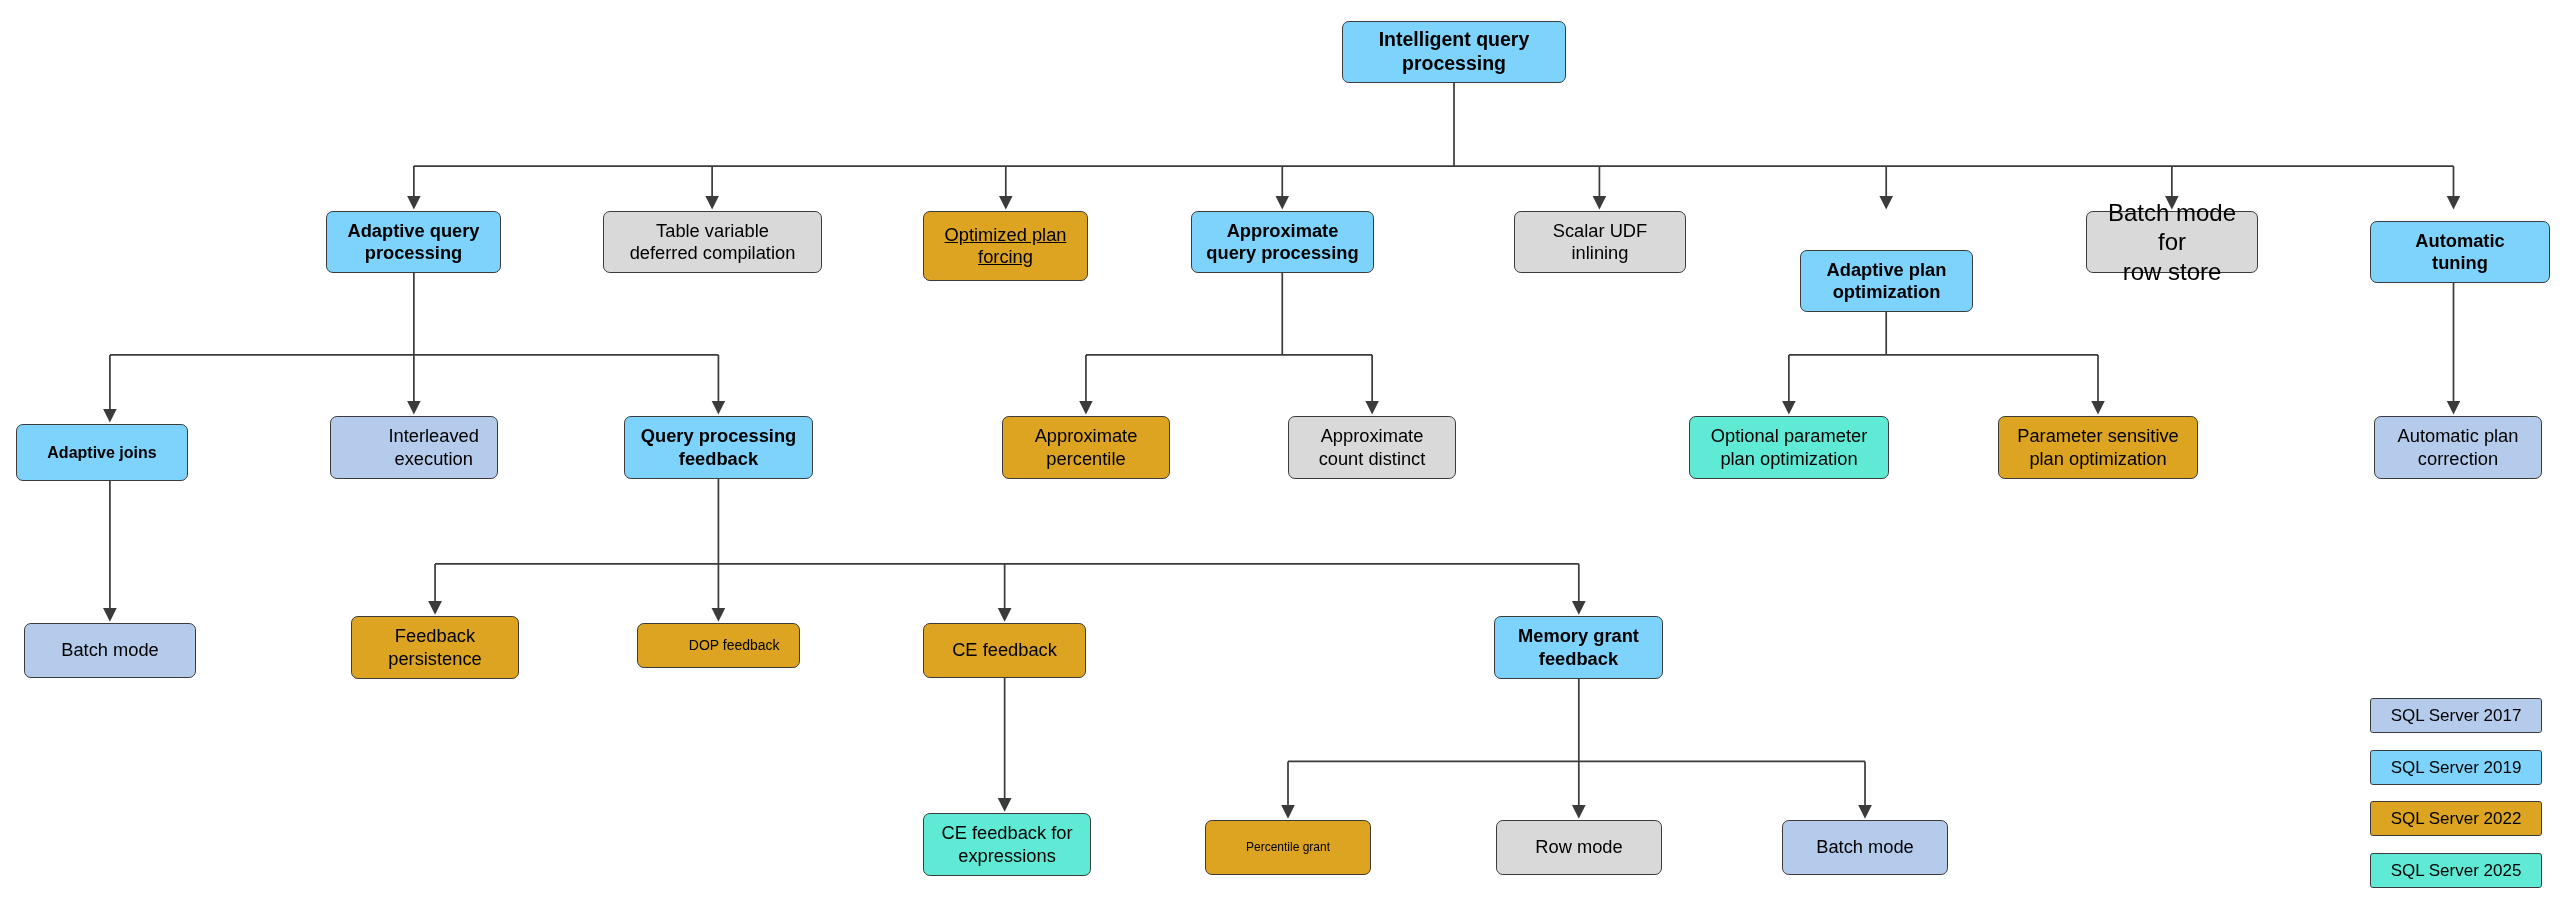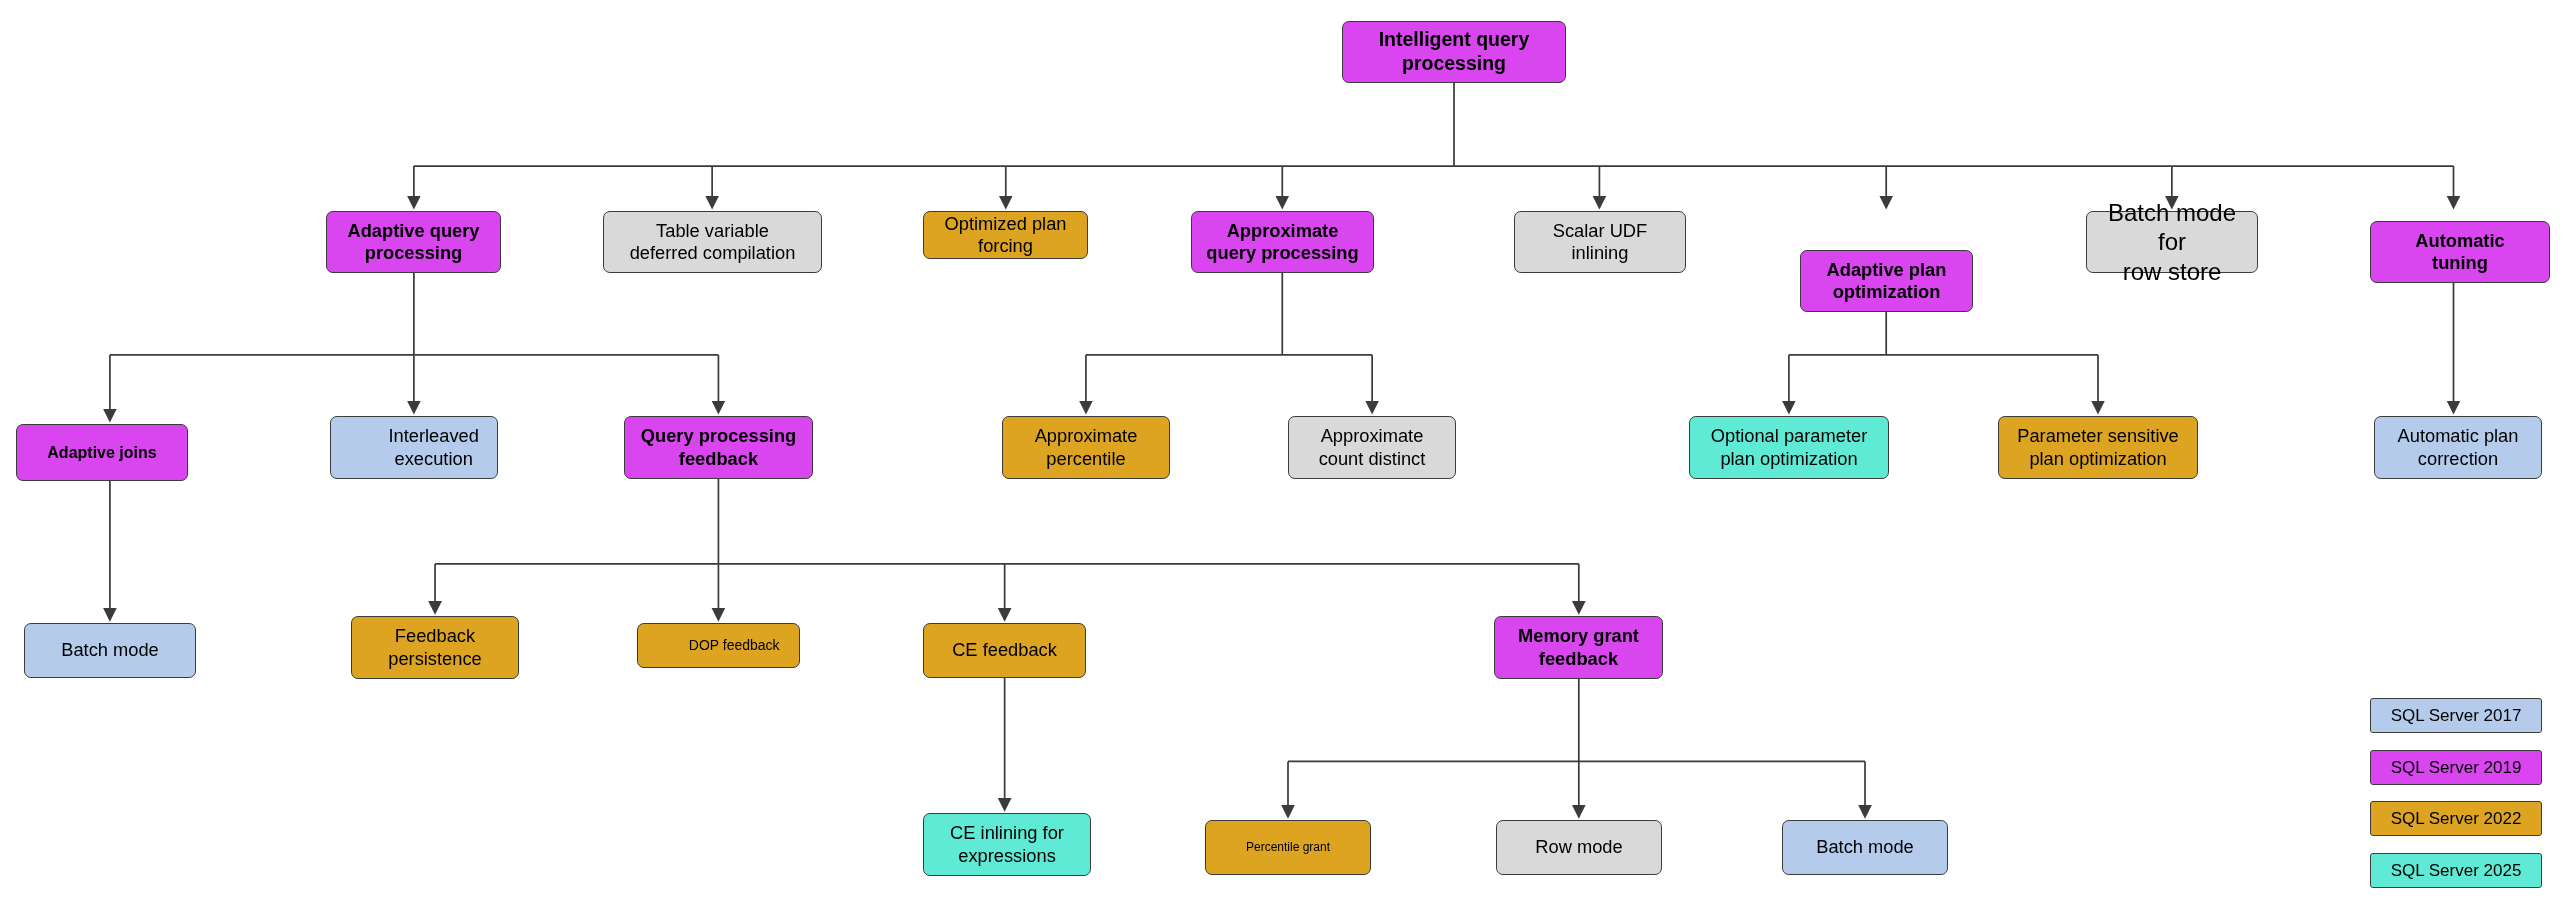--- a/index.html
+++ b/index.html
@@ -35,21 +35,21 @@
     justify-content: center;
     text-align: center;
     line-height: 1.22;
     color: #000000;
     padding: 2.3px 4.6px;
   }
   .node .lbl {
     display: block;
     white-space: pre-line;
   }
-  .fill-white  { background: #d946ef; }
+  .fill-white  { background: #7dd3fc; }
   .fill-gray   { background: #d9d9d9; }
   .fill-orange { background: #dca420; }
   .fill-blue   { background: #b5cbeb; }
   .fill-green  { background: #5eead4; }
   .legend-node {
     position: absolute;
     box-sizing: border-box;
     border: 1.1px solid #3b3b3b;
     border-radius: 2.9px;
     display: flex;
@@ -128,21 +128,21 @@
 processing</span>
       </div>
       <div class="node fill-white" style="left: 326px; top: 211px; width: 175px; height: 62px; font-size: 18.3px; font-weight: 700;">
         <span class="lbl">Adaptive query
 processing</span>
       </div>
       <div class="node fill-gray" style="left: 603px; top: 211px; width: 219px; height: 62px; font-size: 18.3px; font-weight: 400;">
         <span class="lbl">Table variable
 deferred compilation</span>
       </div>
-      <div class="node fill-orange" style="left: 923px; top: 211px; width: 165px; height: 48px; font-size: 18.3px; font-weight: 400;">
+      <div class="node fill-orange" style="left: 923px; top: 211px; width: 165px; height: 70px; font-size: 18.3px; font-weight: 400; text-decoration: underline;">
         <span class="lbl">Optimized plan
 forcing</span>
       </div>
       <div class="node fill-white" style="left: 1191px; top: 211px; width: 183px; height: 62px; font-size: 18.3px; font-weight: 700;">
         <span class="lbl">Approximate
 query processing</span>
       </div>
       <div class="node fill-gray" style="left: 1514px; top: 211px; width: 172px; height: 62px; font-size: 18.3px; font-weight: 400;">
         <span class="lbl">Scalar UDF
 inlining</span>
@@ -201,21 +201,21 @@
         <span class="lbl">DOP feedback</span>
       </div>
       <div class="node fill-orange" style="left: 923px; top: 623px; width: 163px; height: 55px; font-size: 18.3px; font-weight: 400;">
         <span class="lbl">CE feedback</span>
       </div>
       <div class="node fill-white" style="left: 1494px; top: 616px; width: 169px; height: 63px; font-size: 18.3px; font-weight: 700;">
         <span class="lbl">Memory grant
 feedback</span>
       </div>
       <div class="node fill-green" style="left: 923px; top: 813px; width: 168px; height: 63px; font-size: 18.3px; font-weight: 400;">
-        <span class="lbl">CE inlining for
+        <span class="lbl">CE feedback for
 expressions</span>
       </div>
       <div class="node fill-orange" style="left: 1205px; top: 820px; width: 166px; height: 55px; font-size: 12px; font-weight: 400;">
         <span class="lbl">Percentile grant</span>
       </div>
       <div class="node fill-gray" style="left: 1496px; top: 820px; width: 166px; height: 55px; font-size: 18.3px; font-weight: 400;">
         <span class="lbl">Row mode</span>
       </div>
       <div class="node fill-blue" style="left: 1782px; top: 820px; width: 166px; height: 55px; font-size: 18.3px; font-weight: 400;">
         <span class="lbl">Batch mode</span>

